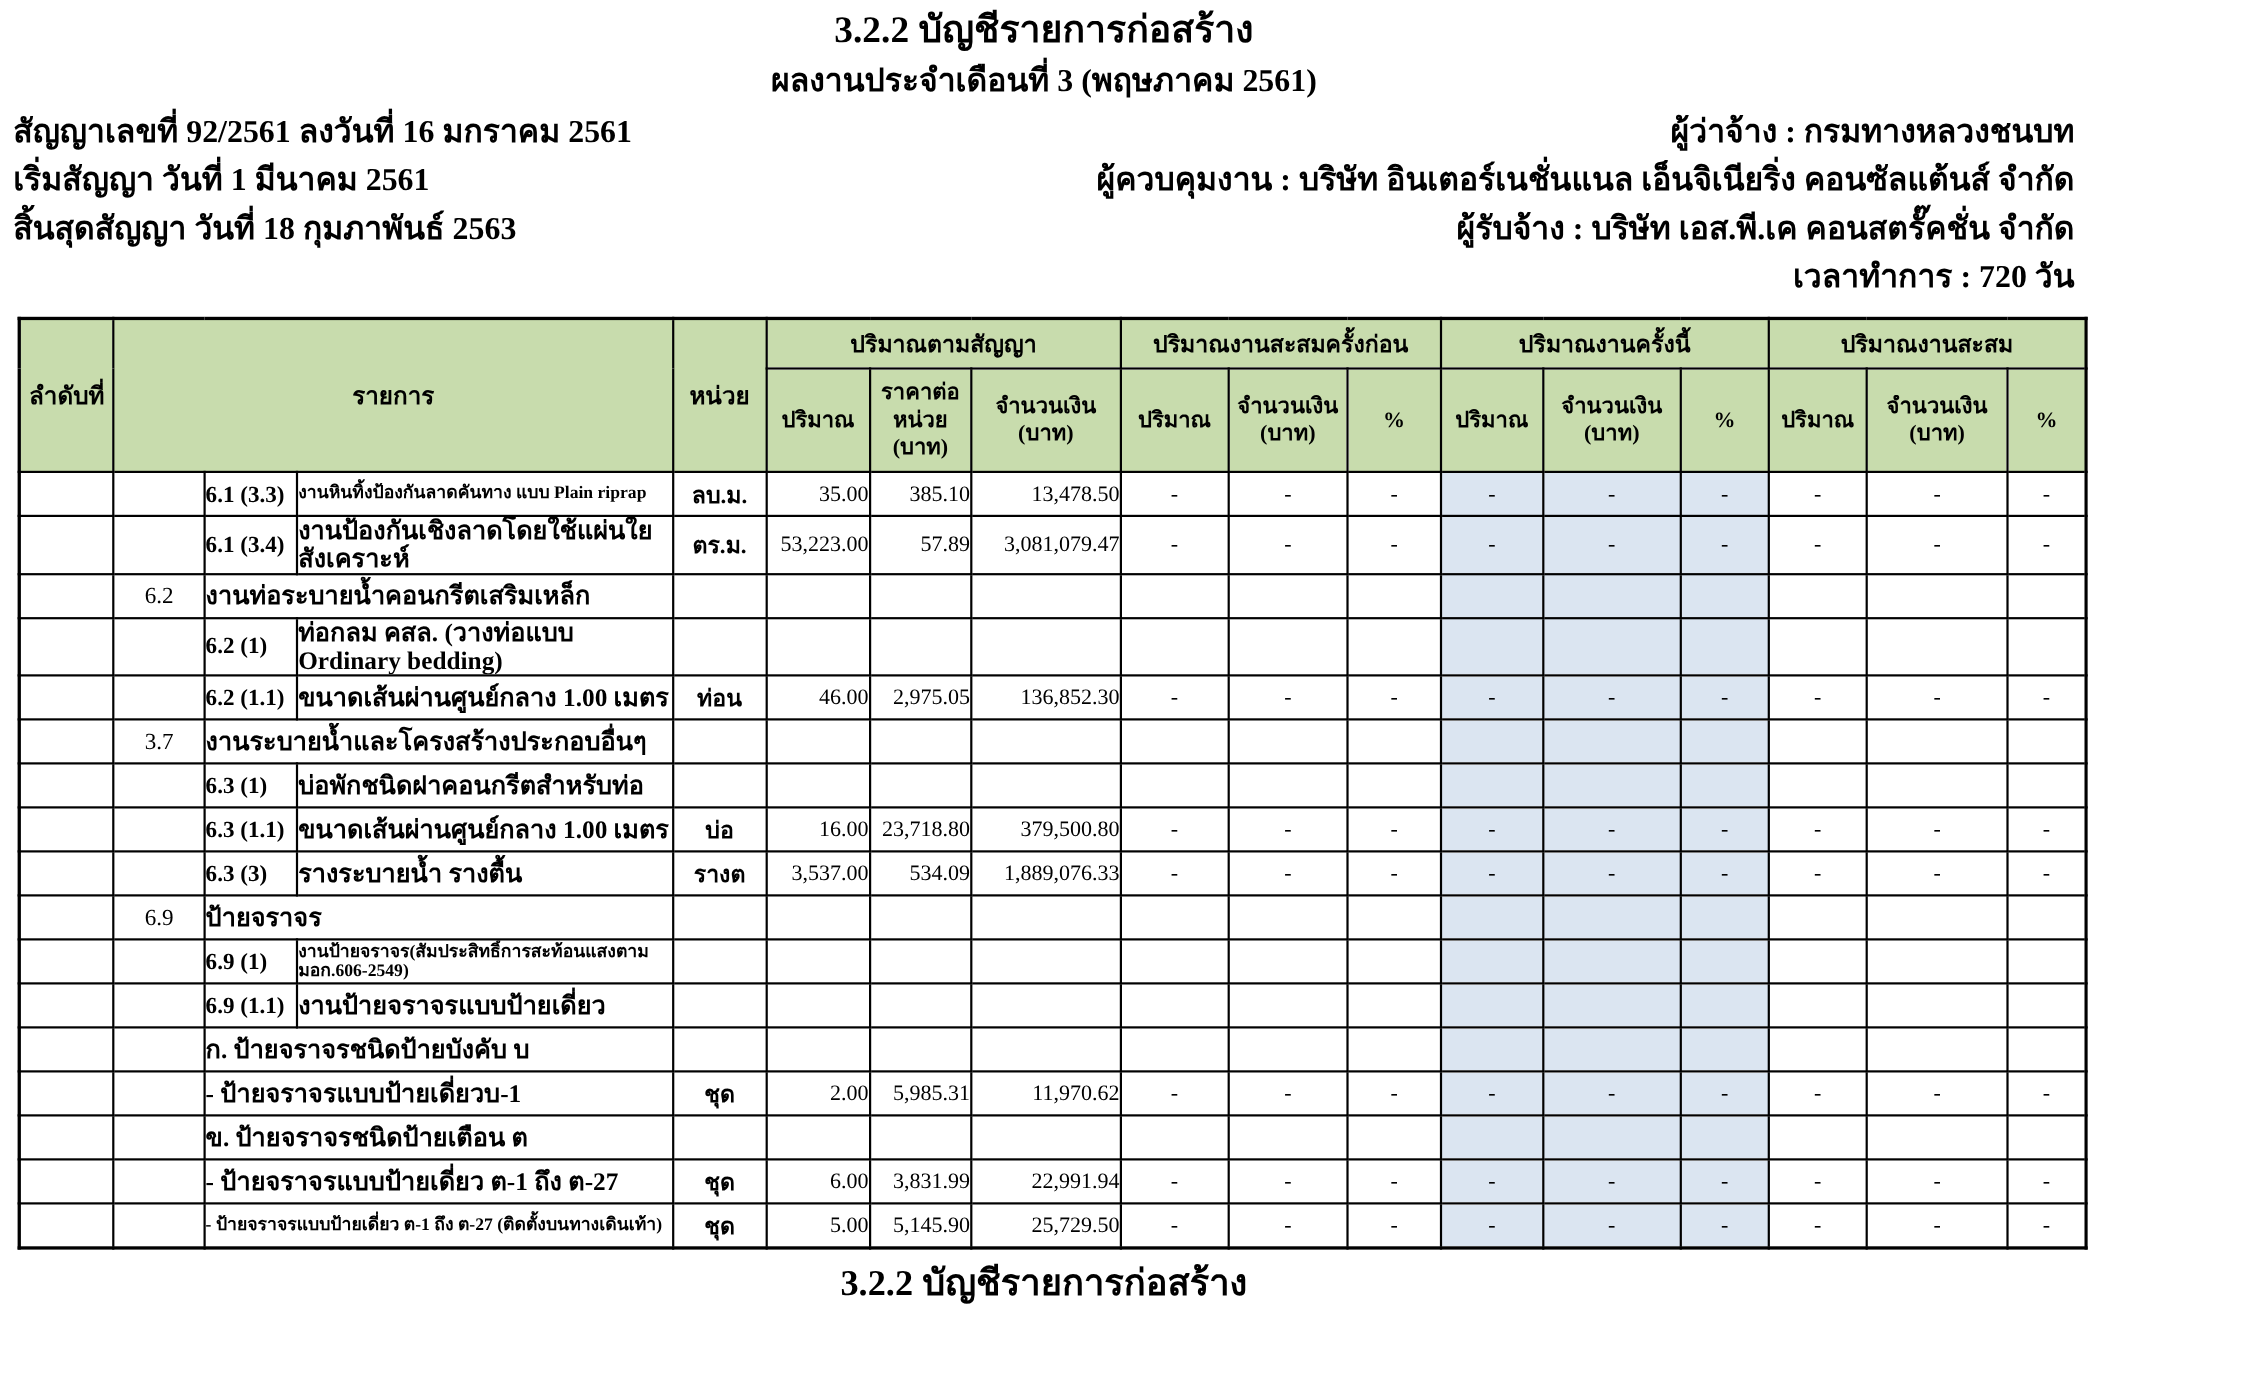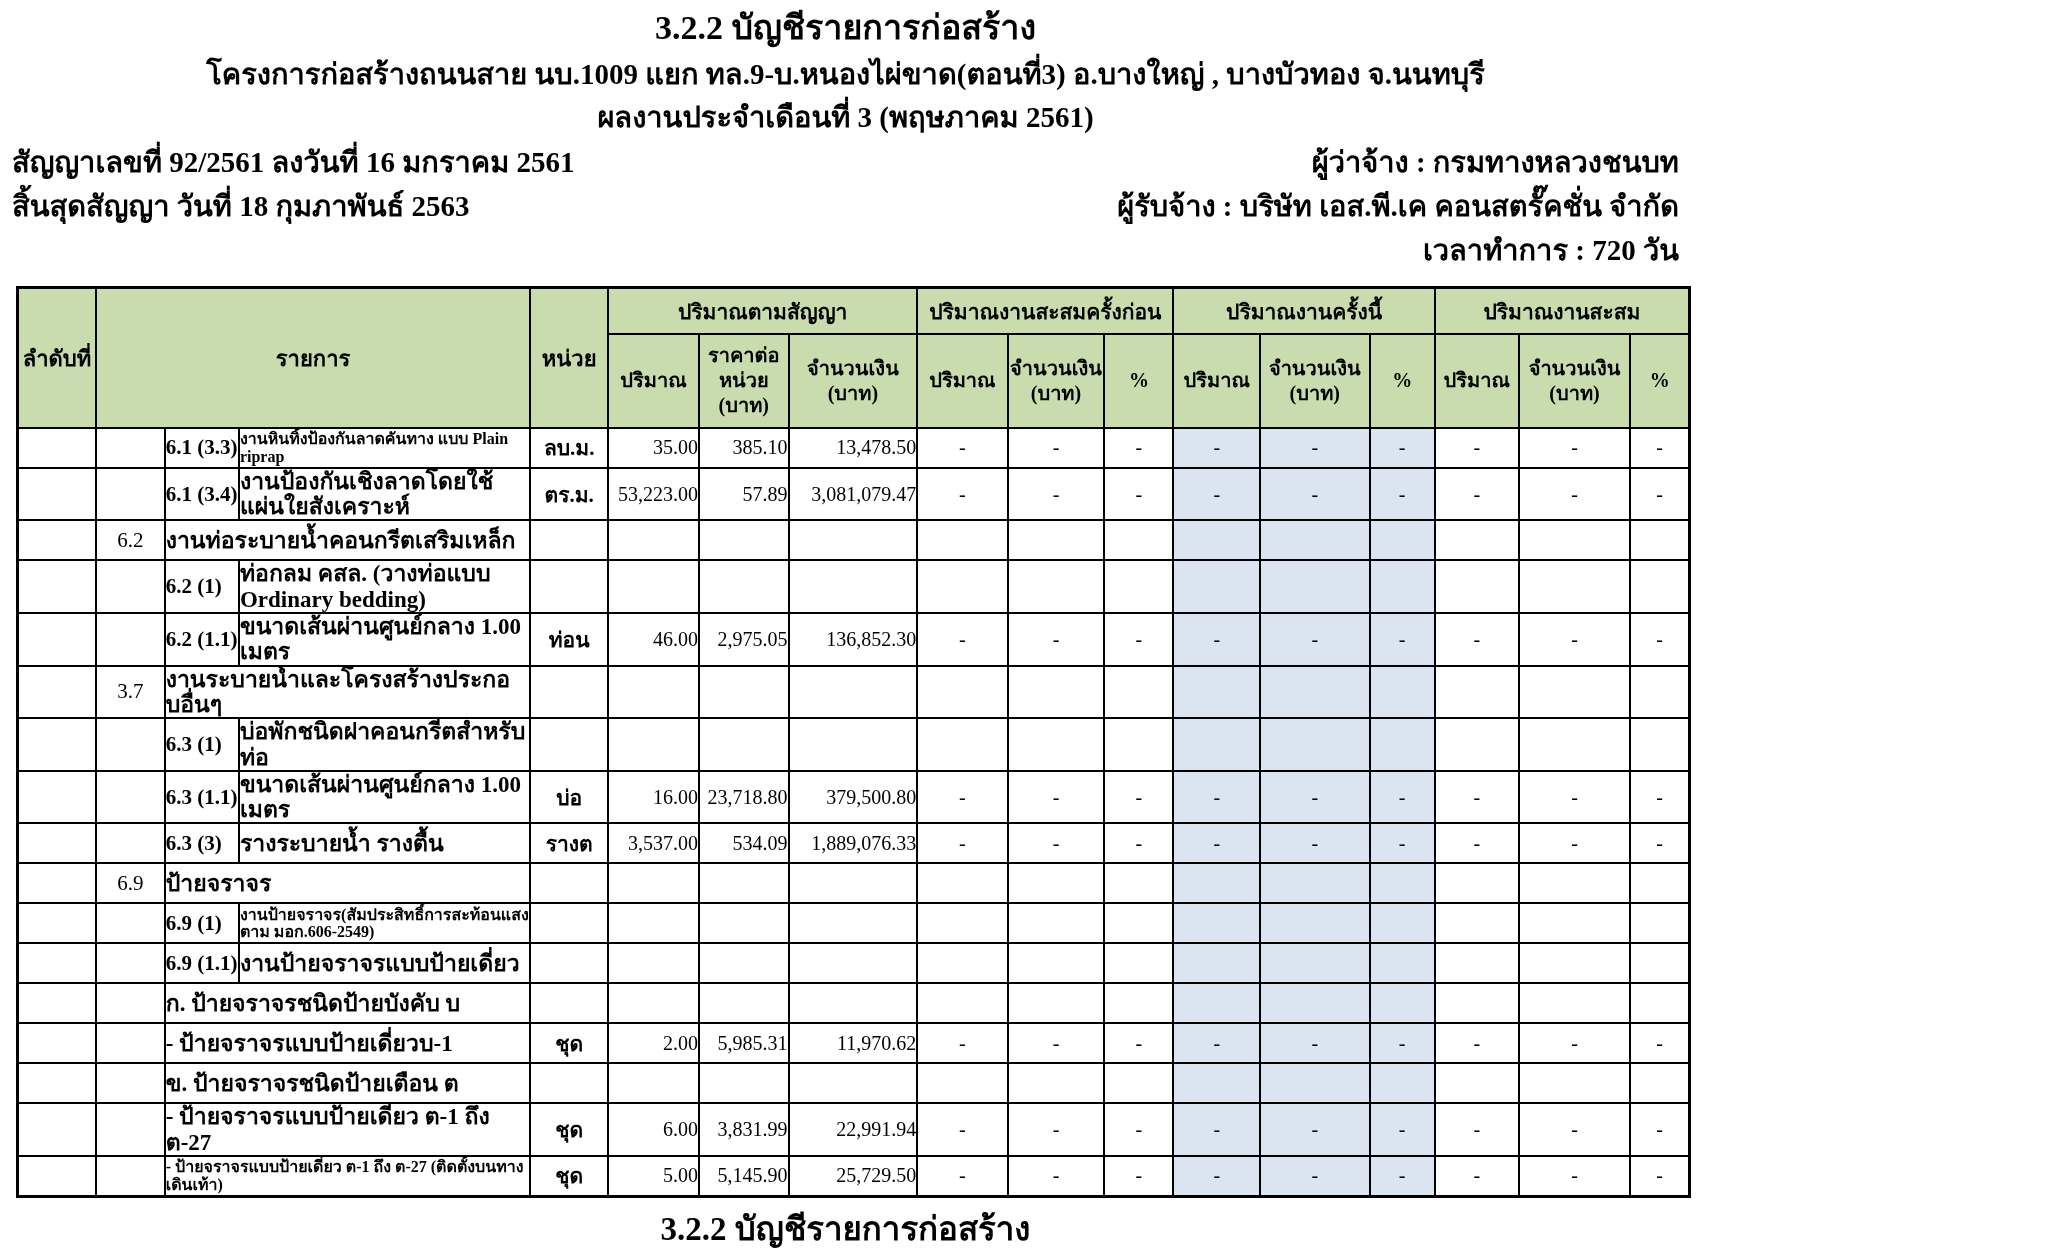--- a/index.html
+++ b/index.html
@@ -1,17 +1,17 @@
 <!DOCTYPE html>
 <html><head>
 <meta charset="utf-8">
 <style>
   html,body{margin:0;padding:0;background:#fff;color:#000;
     font-family:"Liberation Serif","DejaVu Serif",serif;}
-  .page{width:1691px;height:1254px;overflow:hidden;position:relative;background:#fff;border-radius:24px;}
+  .page{width:1898px;height:1254px;overflow:hidden;position:relative;background:#fff;border-radius:24px;}
 
   .title{ text-align:center;font-weight:bold;font-size:34px;padding-top:8px;line-height:1.2;}
   .subtitle{text-align:center;font-weight:bold;font-size:29px;margin-top:8px;line-height:1.2;}
   .period{ text-align:center;font-weight:bold;font-size:29px;margin-top:8px;line-height:1.2;}
 
   .info{padding:6px 12px 0 12px;font-weight:bold;font-size:29px;}
   .info-row{display:flex;justify-content:space-between;align-items:flex-end;height:44px;line-height:44px;}
   .info-left{text-align:left;white-space:nowrap;}
   .info-right{text-align:right;white-space:nowrap;margin-left:auto;}
 
@@ -40,27 +40,30 @@
   td.cur{background:#dbe5f1;}
 
   .footer{text-align:center;font-weight:bold;font-size:33px;margin-top:12px;line-height:1.2;}
 </style>
 </head>
 <body>
 
 <div class="page">
 
   <div class="title">3.2.2 บัญชีรายการก่อสร้าง</div>
-  <div class="subtitle">โครงการก่อสร้างถนนสาย นบ.1009 แยก ทล.9-บ.หนองไผ่ขาด(ตอนที่3) อ.บางใหญ่ , บางบัวทอง จ.นนทบุรี</div>
   <div class="period">ผลงานประจำเดือนที่ 3 (พฤษภาคม 2561)</div>
 
   <div class="info">
     <div class="info-row">
       <span class="info-left">สัญญาเลขที่ 92/2561 ลงวันที่ 16 มกราคม 2561</span>
       <span class="info-right">ผู้ว่าจ้าง : กรมทางหลวงชนบท</span>
+    </div>
+    <div class="info-row">
+      <span class="info-left">เริ่มสัญญา  วันที่ 1 มีนาคม 2561</span>
+      <span class="info-right">ผู้ควบคุมงาน : บริษัท อินเตอร์เนชั่นแนล เอ็นจิเนียริ่ง คอนซัลแต้นส์ จำกัด</span>
     </div>
     <div class="info-row">
       <span class="info-left">สิ้นสุดสัญญา  วันที่ 18 กุมภาพันธ์ 2563</span>
       <span class="info-right">ผู้รับจ้าง : บริษัท เอส.พี.เค คอนสตรั๊คชั่น จำกัด</span>
     </div>
     <div class="info-row">
       <span class="info-left"></span>
       <span class="info-right">เวลาทำการ : 720 วัน</span>
     </div>
   </div>

